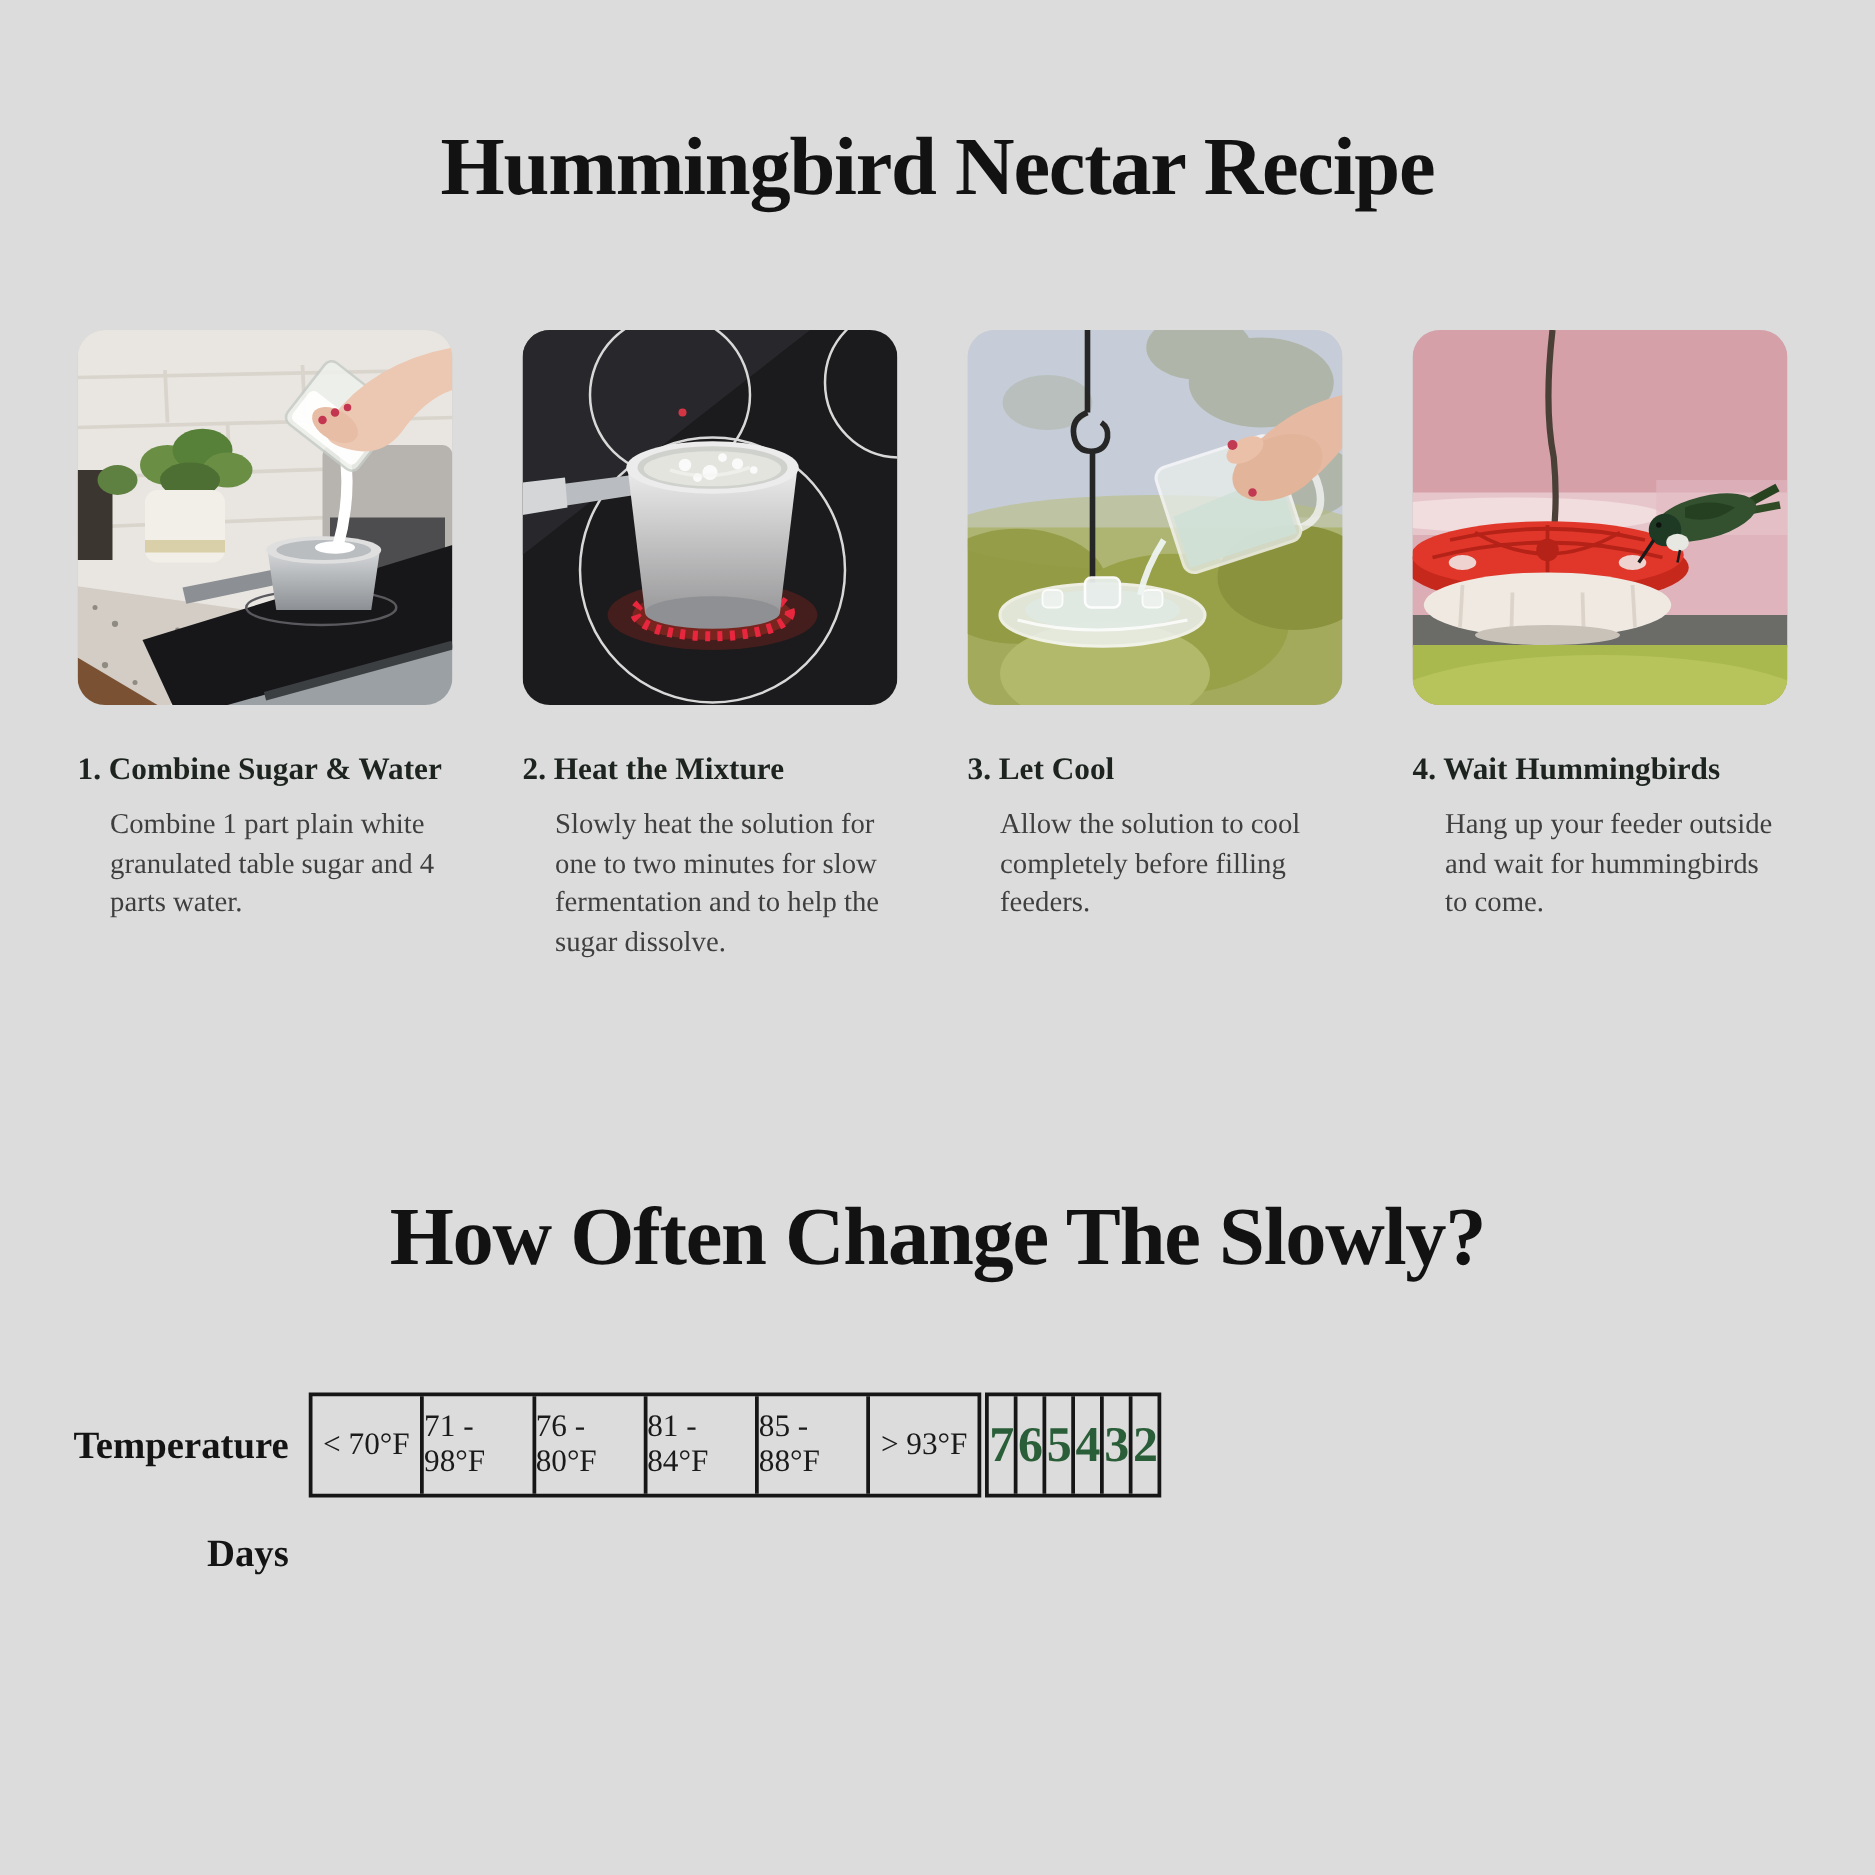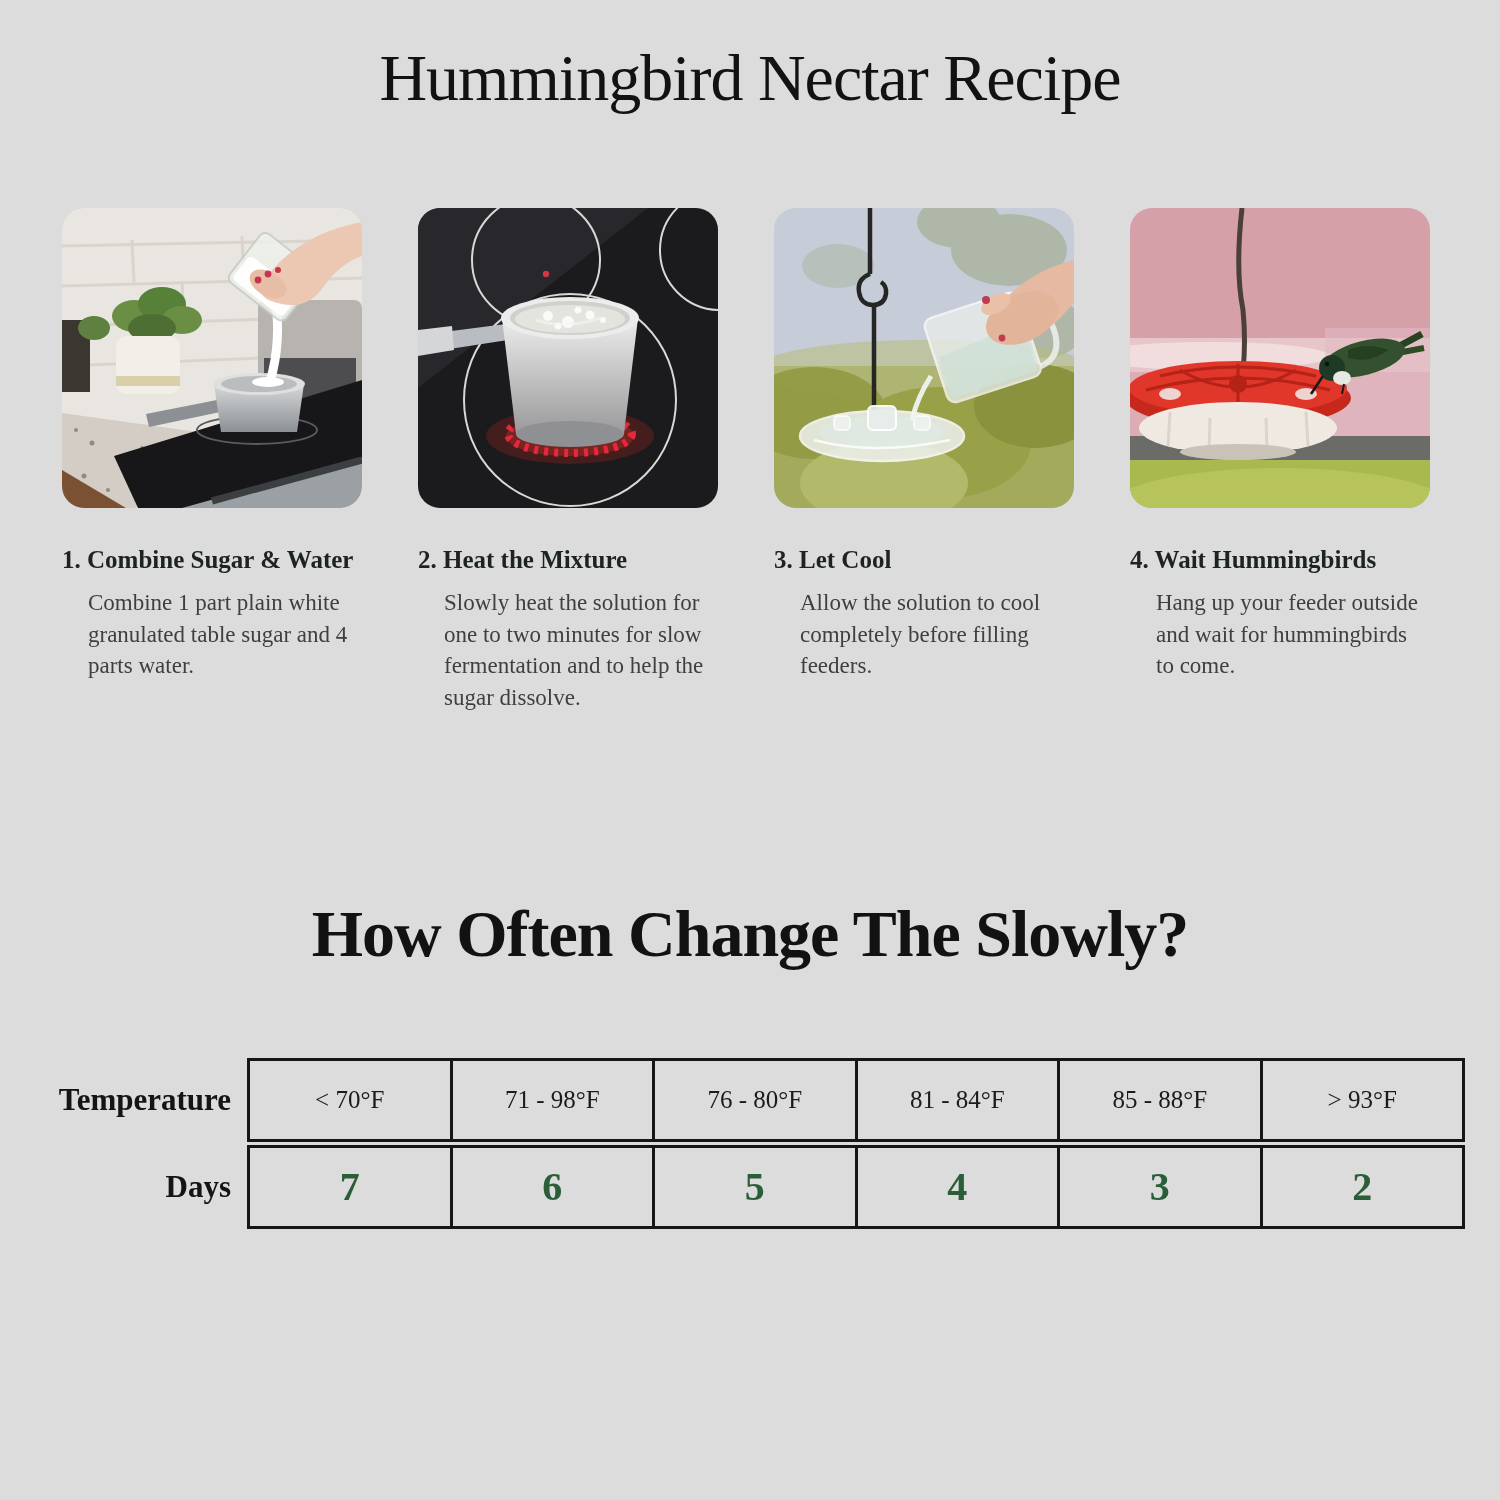--- a/index.html
+++ b/index.html
@@ -1,22 +1,22 @@
 <!DOCTYPE html>
 <html><head>
 <meta charset="utf-8">
 <style>
   html,body { margin:0; padding:0; }
   body { background:#d9d9d9; font-family:"Liberation Serif","DejaVu Serif",serif; }
   .page { position:relative; width:1500px; height:1500px; background:#dcdcdc; overflow:hidden; }
 
   h1.main-title {
-    margin:0; padding-top:40px;
+    margin:0; padding-top:96px;
     text-align:center;
-    font-size:66px; font-weight:400; letter-spacing:-1px;
+    font-size:66px; font-weight:700; letter-spacing:-1px;
     color:#121212;
   }
 
   .steps {
     display:flex; gap:56px;
     padding:0 62px;
     margin-top:92px;
   }
   .step { width:300px; }
   .photo {
@@ -47,21 +47,21 @@
   .table-wrap {
     display:flex;
     margin:86px 35px 0 35px;
   }
   .label-col { width:212px; display:flex; flex-direction:column; gap:3px;font-family:Liberation Serif, serif; }
   .row-label {
     height:84px; display:flex; align-items:center; justify-content:flex-end;
     padding-right:16px;
     font-size:31px; font-weight:700; color:#141414;
   }
-  .rows-col { flex:1; display:flex; flex-direction:column; gap:3px; }
+  .rows-col { flex:1; display:flex; flex-direction:row; gap:3px; }
   .trow {
     display:flex; height:78px;
     border:3px solid #161616;
   }
   .tcell {
     flex:1; display:flex; align-items:center; justify-content:center;
     border-left:3px solid #161616;
   }
   .tcell:first-child { border-left:none; }
   .temp-row .tcell { font-size:25px; color:#1b1b1b; }

